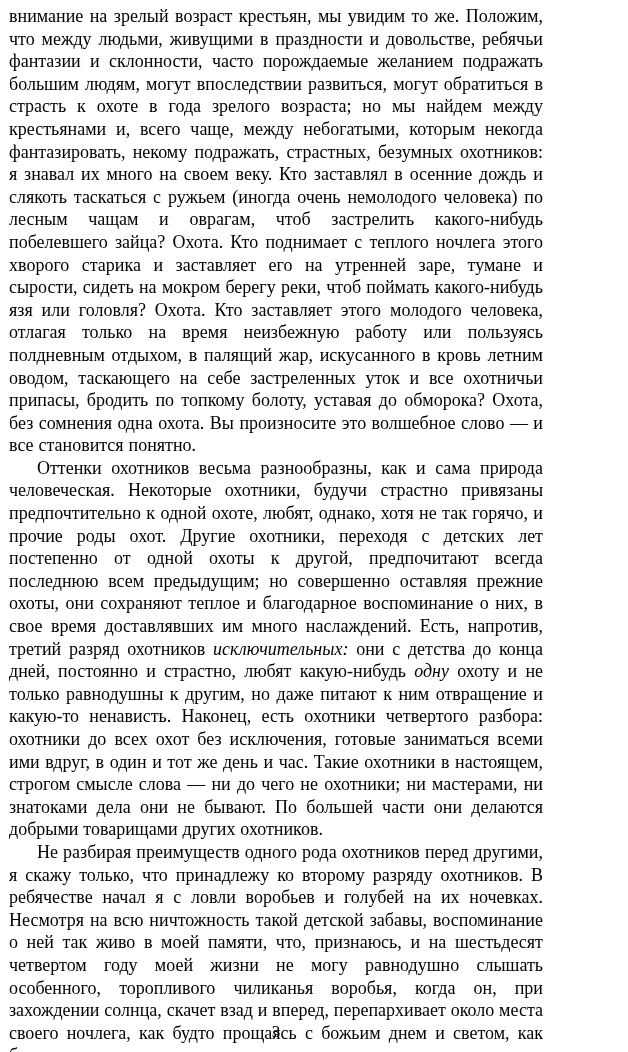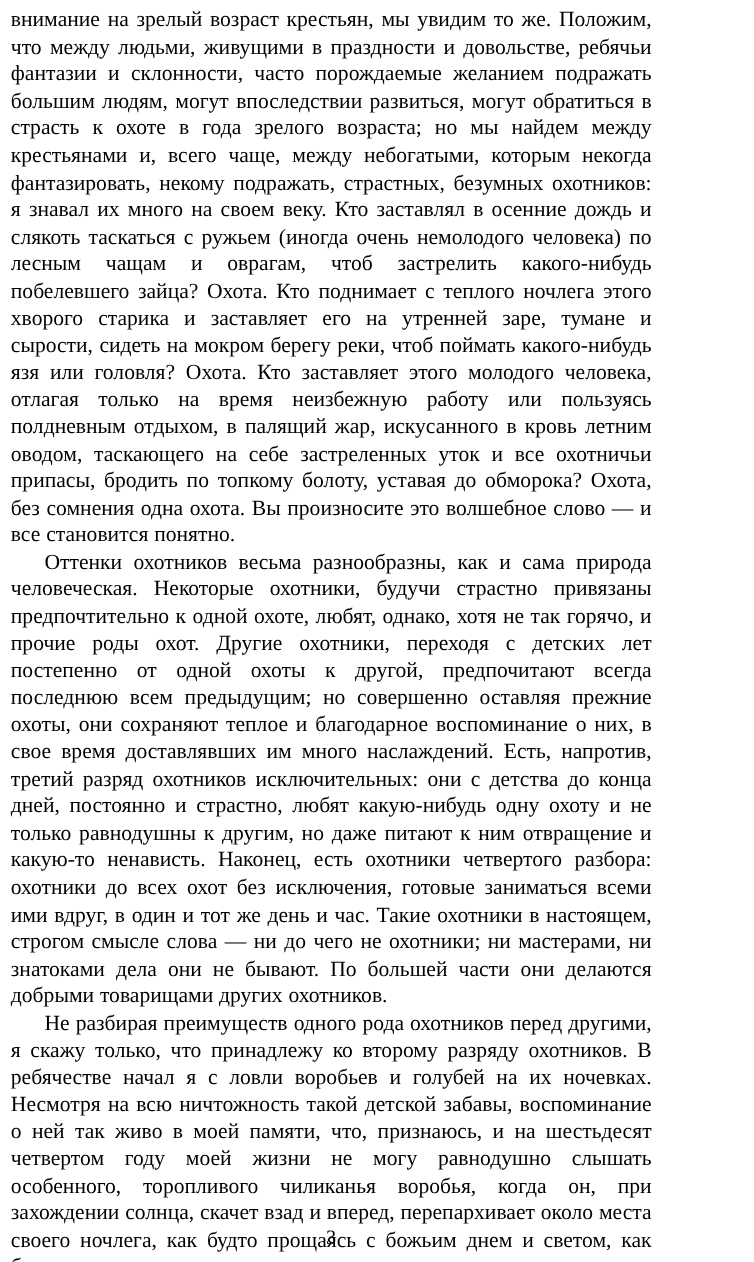--- a/index.html
+++ b/index.html
@@ -31,20 +31,21 @@
     text-align: justify;
     font-size: 18px;
     line-height: 22.6px;
     text-indent: 0;
     word-spacing: 0.02em;
   }
   .para.indent {
     text-indent: 28px;
   }
   .italic {
+    font-style: italic;
   }
   .page-number {
     position: absolute;
     bottom: 12px;
     left: 0;
     width: 100%;
     text-align: center;
     font-size: 17px;
     line-height: 1;
   }

